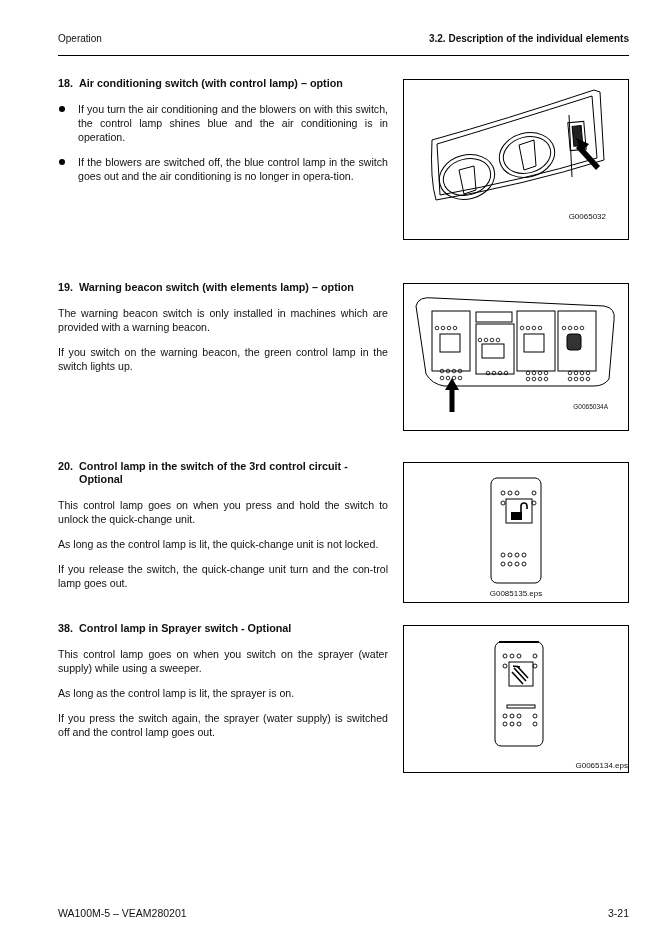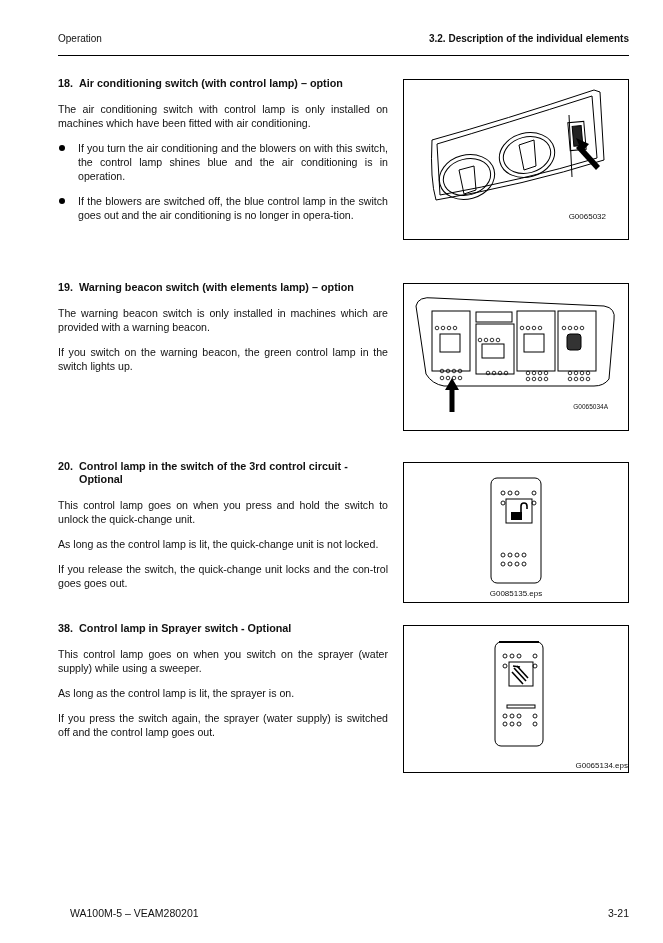--- a/index.html
+++ b/index.html
@@ -16,37 +16,36 @@
   .section h2 .cont { padding-left: 21px; display: block; }
   .section p { margin: 0 0 11px 0; text-align: justify; }
   .bullet { position: relative; padding-left: 20px; margin: 0 0 11px 0; text-align: justify; }
   .bullet .dot { position: absolute; left: 1px; top: 4px; width: 6px; height: 6px; border-radius: 50%; background: #000; }
 
   .figure { position: absolute; left: 403px; width: 224px; border: 1px solid #000; background: #fff; }
   .figure svg { display: block; }
   .figcap { position: absolute; font-size: 8px; }
 
   .footer { position: absolute; left: 58px; top: 907px; width: 571px; font-size: 10.5px; }
-  .footer .left { position: absolute; left: 12px; top: 0; }
+  .footer .left { position: absolute; left: 0; top: 0; }
   .footer .right { position: absolute; right: 0; top: 0; }
 </style>
 </head>
 <body>
 
 <div class="header">
   <span class="left">Operation</span>
   <span class="right">3.2.  Description of the individual elements</span>
 </div>
 <div class="header-rule"></div>
 
 <div class="section" style="top:77px;">
   <h2>
     <span class="num">18.</span><span>Air conditioning switch (with control lamp) – option</span>
   </h2>
-  <p>The air conditioning switch with control lamp is only installed on machines which have been fitted with air conditioning.</p>
   <div class="bullet">
     <span class="dot"></span>
     <span>If you turn the air conditioning and the blowers on with this switch, the control lamp shines blue and the air conditioning is in operation.</span>
   </div>
   <div class="bullet">
     <span class="dot"></span>
     <span>If the blowers are switched off, the blue control lamp in the switch goes out and the air conditioning is no longer in opera-tion.</span>
   </div>
 </div>
 
@@ -144,21 +143,21 @@
   <span class="figcap" style="right:20px; bottom:20px; font-size:6.5px;">G0065034A</span>
 </div>
 
 <div class="section" style="top:460px;">
   <h2>
     <span class="num">20.</span><span>Control lamp in the switch of the 3rd control circuit -</span>
     <span class="cont">Optional</span>
   </h2>
   <p>This control lamp goes on when you press and hold the switch to unlock the quick-change unit.</p>
   <p>As long as the control lamp is lit, the quick-change unit is not locked.</p>
-  <p>If you release the switch, the quick-change unit locks and the con-trol goes goes out.</p>
+  <p>If you release the switch, the quick-change unit turn and the con-trol lamp goes out.</p>
 </div>
 
 <div class="figure" style="top:462px; height:139px;">
   <svg width="224" height="139" viewBox="0 0 224 139">
     <g fill="none" stroke="#000" stroke-width="1">
       <rect x="87" y="15" width="50" height="105" rx="6"></rect>
       <rect x="102" y="36" width="26" height="24"></rect>
       <g stroke-width="0.9">
         <circle cx="99" cy="30" r="2"></circle>
           <circle cx="106" cy="30" r="2"></circle>

